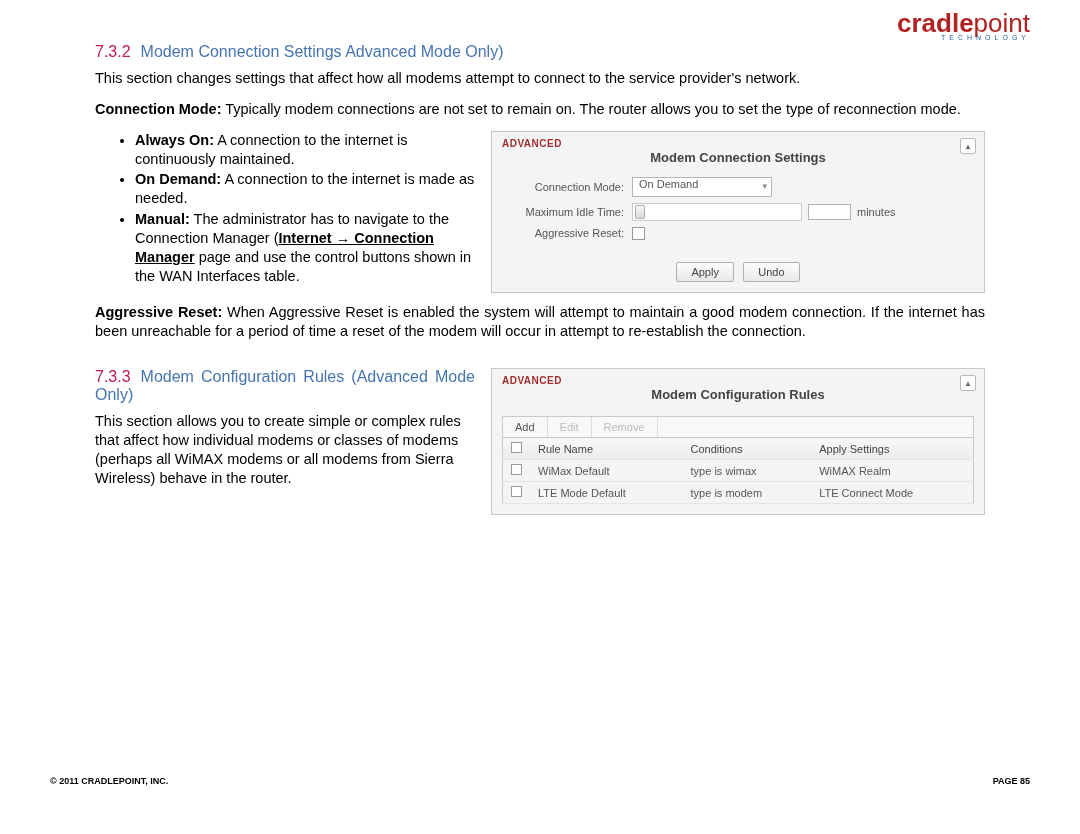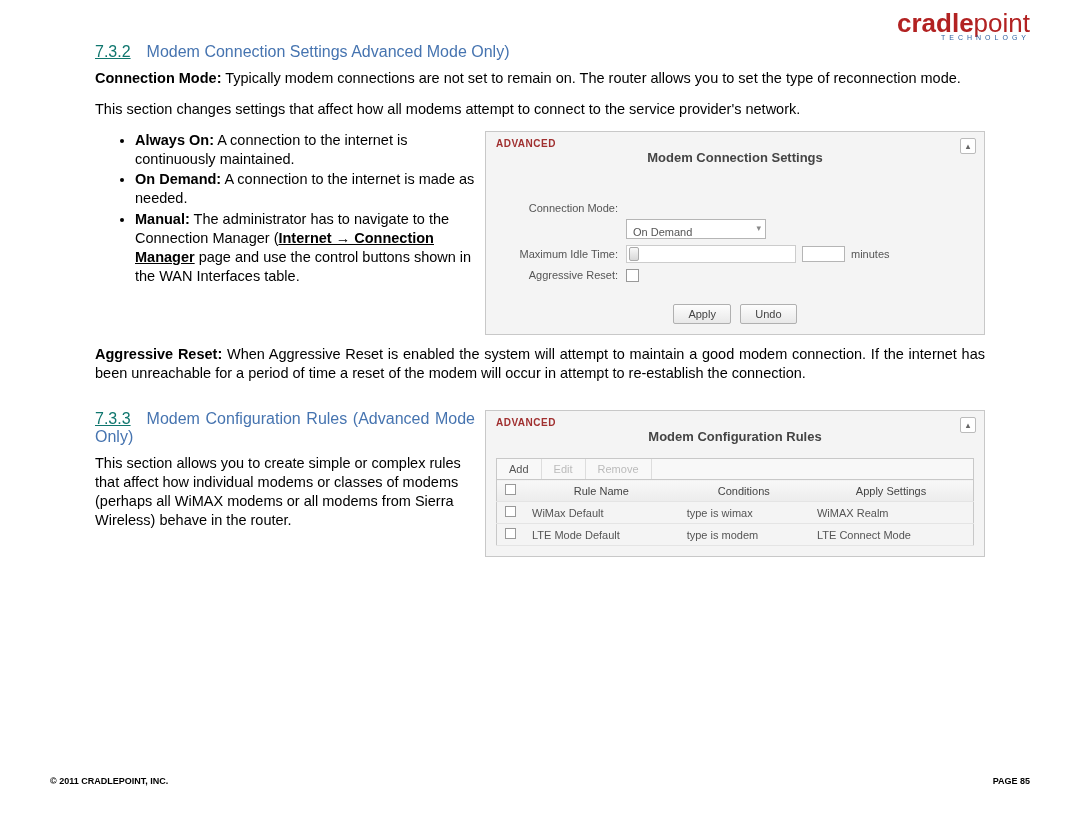--- a/index.html
+++ b/index.html
@@ -49,33 +49,32 @@
   .content {
     padding: 0 45px;
   }
   .section-heading {
     color: #4674b0;
     font-size: 16px;
     font-weight: normal;
     margin-bottom: 8px;
   }
   .section-heading .num {
-    color: #0f766e;
-    margin-right: 16px;
-    text-decoration: underline;
+    color: #be185d;
+    margin-right: 10px;
   }
   .body-text {
     font-size: 14.5px;
     line-height: 1.3;
     margin-bottom: 12px;
     text-align: justify;
   }
   .two-col {
     display: flex;
-    gap: 10px;
+    gap: 16px;
     margin-bottom: 10px;
     align-items: flex-start;
   }
   .left-col { flex: 0 0 380px; }
   ul.bullets {
     list-style: disc;
     padding-left: 40px;
     font-size: 14.5px;
     line-height: 1.3;
   }
@@ -134,23 +133,22 @@
     padding-right: 8px;
   }
   .select {
     border: 1px solid #b5b5b5;
     background: #fff;
     height: 20px;
     padding: 0 20px 0 6px;
     font-size: 11px;
     position: relative;
     display: inline-flex;
-    align-items: flex-end;
+    align-items: flex-start;
     width: 140px;
-    margin-top: 42px;
   }
   .select-arrow {
     position: absolute;
     right: 4px;
     top: 3px;
     font-size: 9px;
     color: #888;
   }
   .slider-track {
     width: 170px;
@@ -231,21 +229,20 @@
   .grid th, .grid td {
     border-bottom: 1px solid #e4e4e4;
     padding: 4px 8px;
     text-align: left;
     color: #555;
   }
   .grid th {
     background: linear-gradient(#f8f8f8,#ececec);
     font-weight: normal;
     color: #444;
-    text-align: center;
   }
   .grid th:first-child, .grid td:first-child {
     width: 24px;
     text-align: center;
   }
   .row-check {
     width: 11px;
     height: 11px;
     border: 1px solid #999;
     display: inline-block;
@@ -273,25 +270,25 @@
       <div class="logo-main"><span style="font-weight:bold">cradle</span><span class="point">point</span></div>
       <div class="logo-sub">TECHNOLOGY</div>
     </div>
   </div>
 
   <div class="content">
 
     <div class="section-heading">
       <span class="num">7.3.2</span><span>Modem Connection Settings Advanced Mode Only)</span>
     </div>
+    <p class="body-text">This section changes settings that affect how all modems attempt to connect to the service provider's network.</p>
+
     <p class="body-text">
       <b>Connection Mode:</b><span> Typically modem connections are not set to remain on. The router allows you to set the type of reconnection mode.</span>
     </p>
-
-    <p class="body-text">This section changes settings that affect how all modems attempt to connect to the service provider's network.</p>
 
     <div class="two-col">
       <div class="left-col">
         <ul class="bullets">
           <li><b>Always On:</b><span> A connection to the internet is continuously maintained.</span></li>
           <li><b>On Demand:</b><span> A connection to the internet is made as needed.</span></li>
           <li><b>Manual:</b><span> The administrator has to navigate to the Connection Manager (</span><b><u>Internet → Connection Manager</u></b><span> page and use the control buttons shown in the WAN Interfaces table.</span></li>
         </ul>
       </div>
       <div class="right-col">

